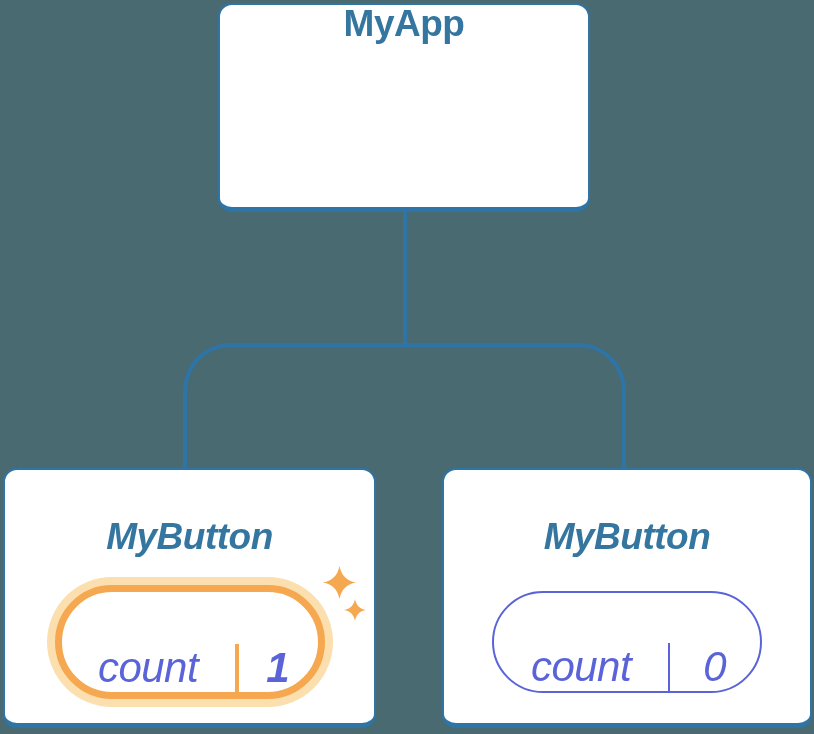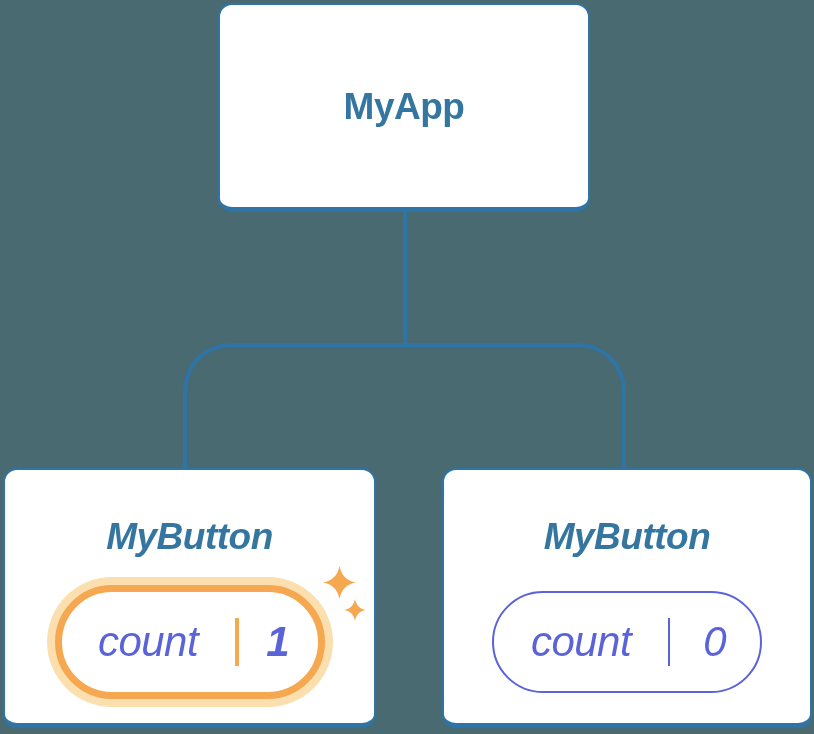--- a/index.html
+++ b/index.html
@@ -20,21 +20,21 @@
     font-family:"Liberation Sans","DejaVu Sans",sans-serif;
   }
   .card{
     position:absolute;background:var(--card-bg);
     border:2px solid var(--card-border);
     border-bottom-width:5px;border-radius:14px;
     box-sizing:border-box;
   }
   .card.root{
     left:218px;top:3px;width:372px;height:209px;
-    display:flex;align-items:center;justify-content:center;
+    display:flex;justify-content:center;
   }
   .title{
     color:var(--title-text);font-size:37px;font-weight:600;
     letter-spacing:-0.5px;line-height:1;white-space:nowrap;
   }
   .stem{
     position:absolute;left:403px;top:209px;width:4px;height:138px;
     background:var(--connector);
   }
   .bracket{
@@ -43,21 +43,21 @@
     border-radius:48px 48px 0 0;box-sizing:border-box;
   }
   .card.child{width:373px;height:260px;font-style:italic;}
   .card.child.left{left:3px;top:468px;}
   .card.child.right{left:442px;top:468px;width:370px;}
   .child .title{
     position:absolute;top:48px;left:0;width:100%;text-align:center;
   }
   .pill{
     position:absolute;left:50%;transform:translateX(-50%);
-    background:var(--card-bg);display:flex;align-items:center;
+    background:var(--card-bg);display:flex;align-items:flex-end;
     box-sizing:border-box;
   }
   .pill .key{
     flex:1;display:flex;align-items:center;justify-content:center;
     color:var(--state-text);font-size:42px;letter-spacing:-0.5px;
   }
   .pill .value{
     display:flex;align-items:center;justify-content:center;
     color:var(--state-text);font-size:42px;box-sizing:border-box;
   }

